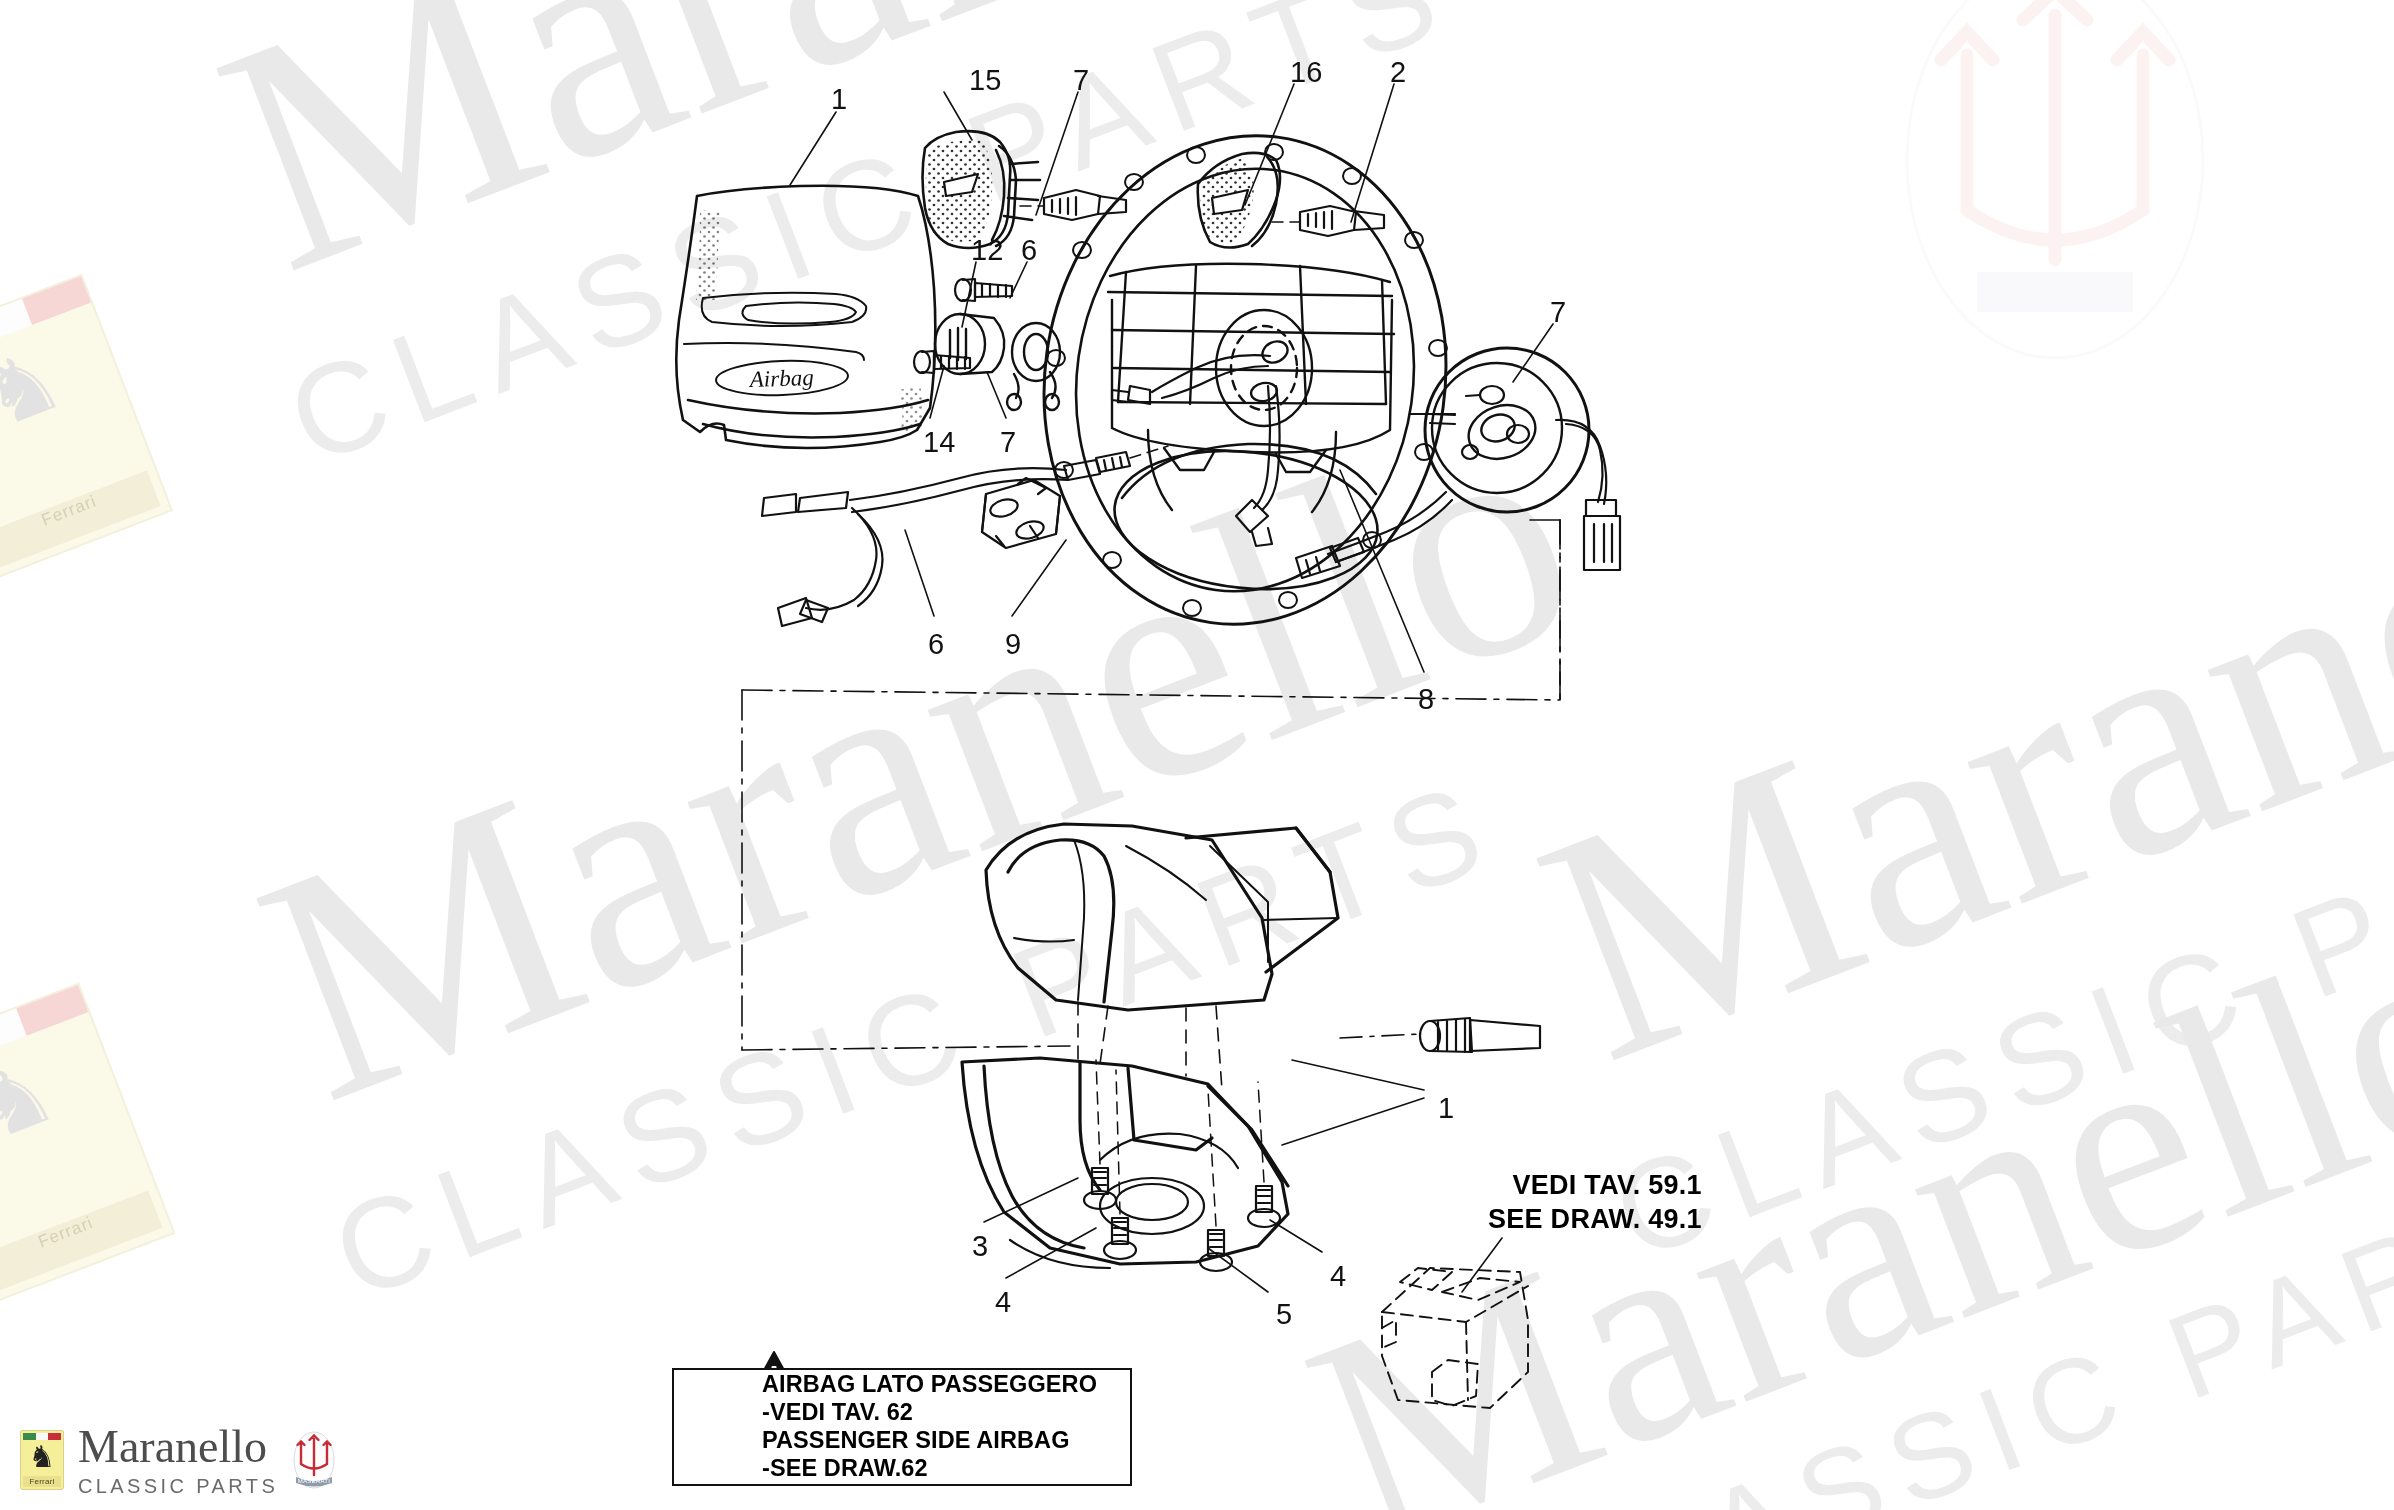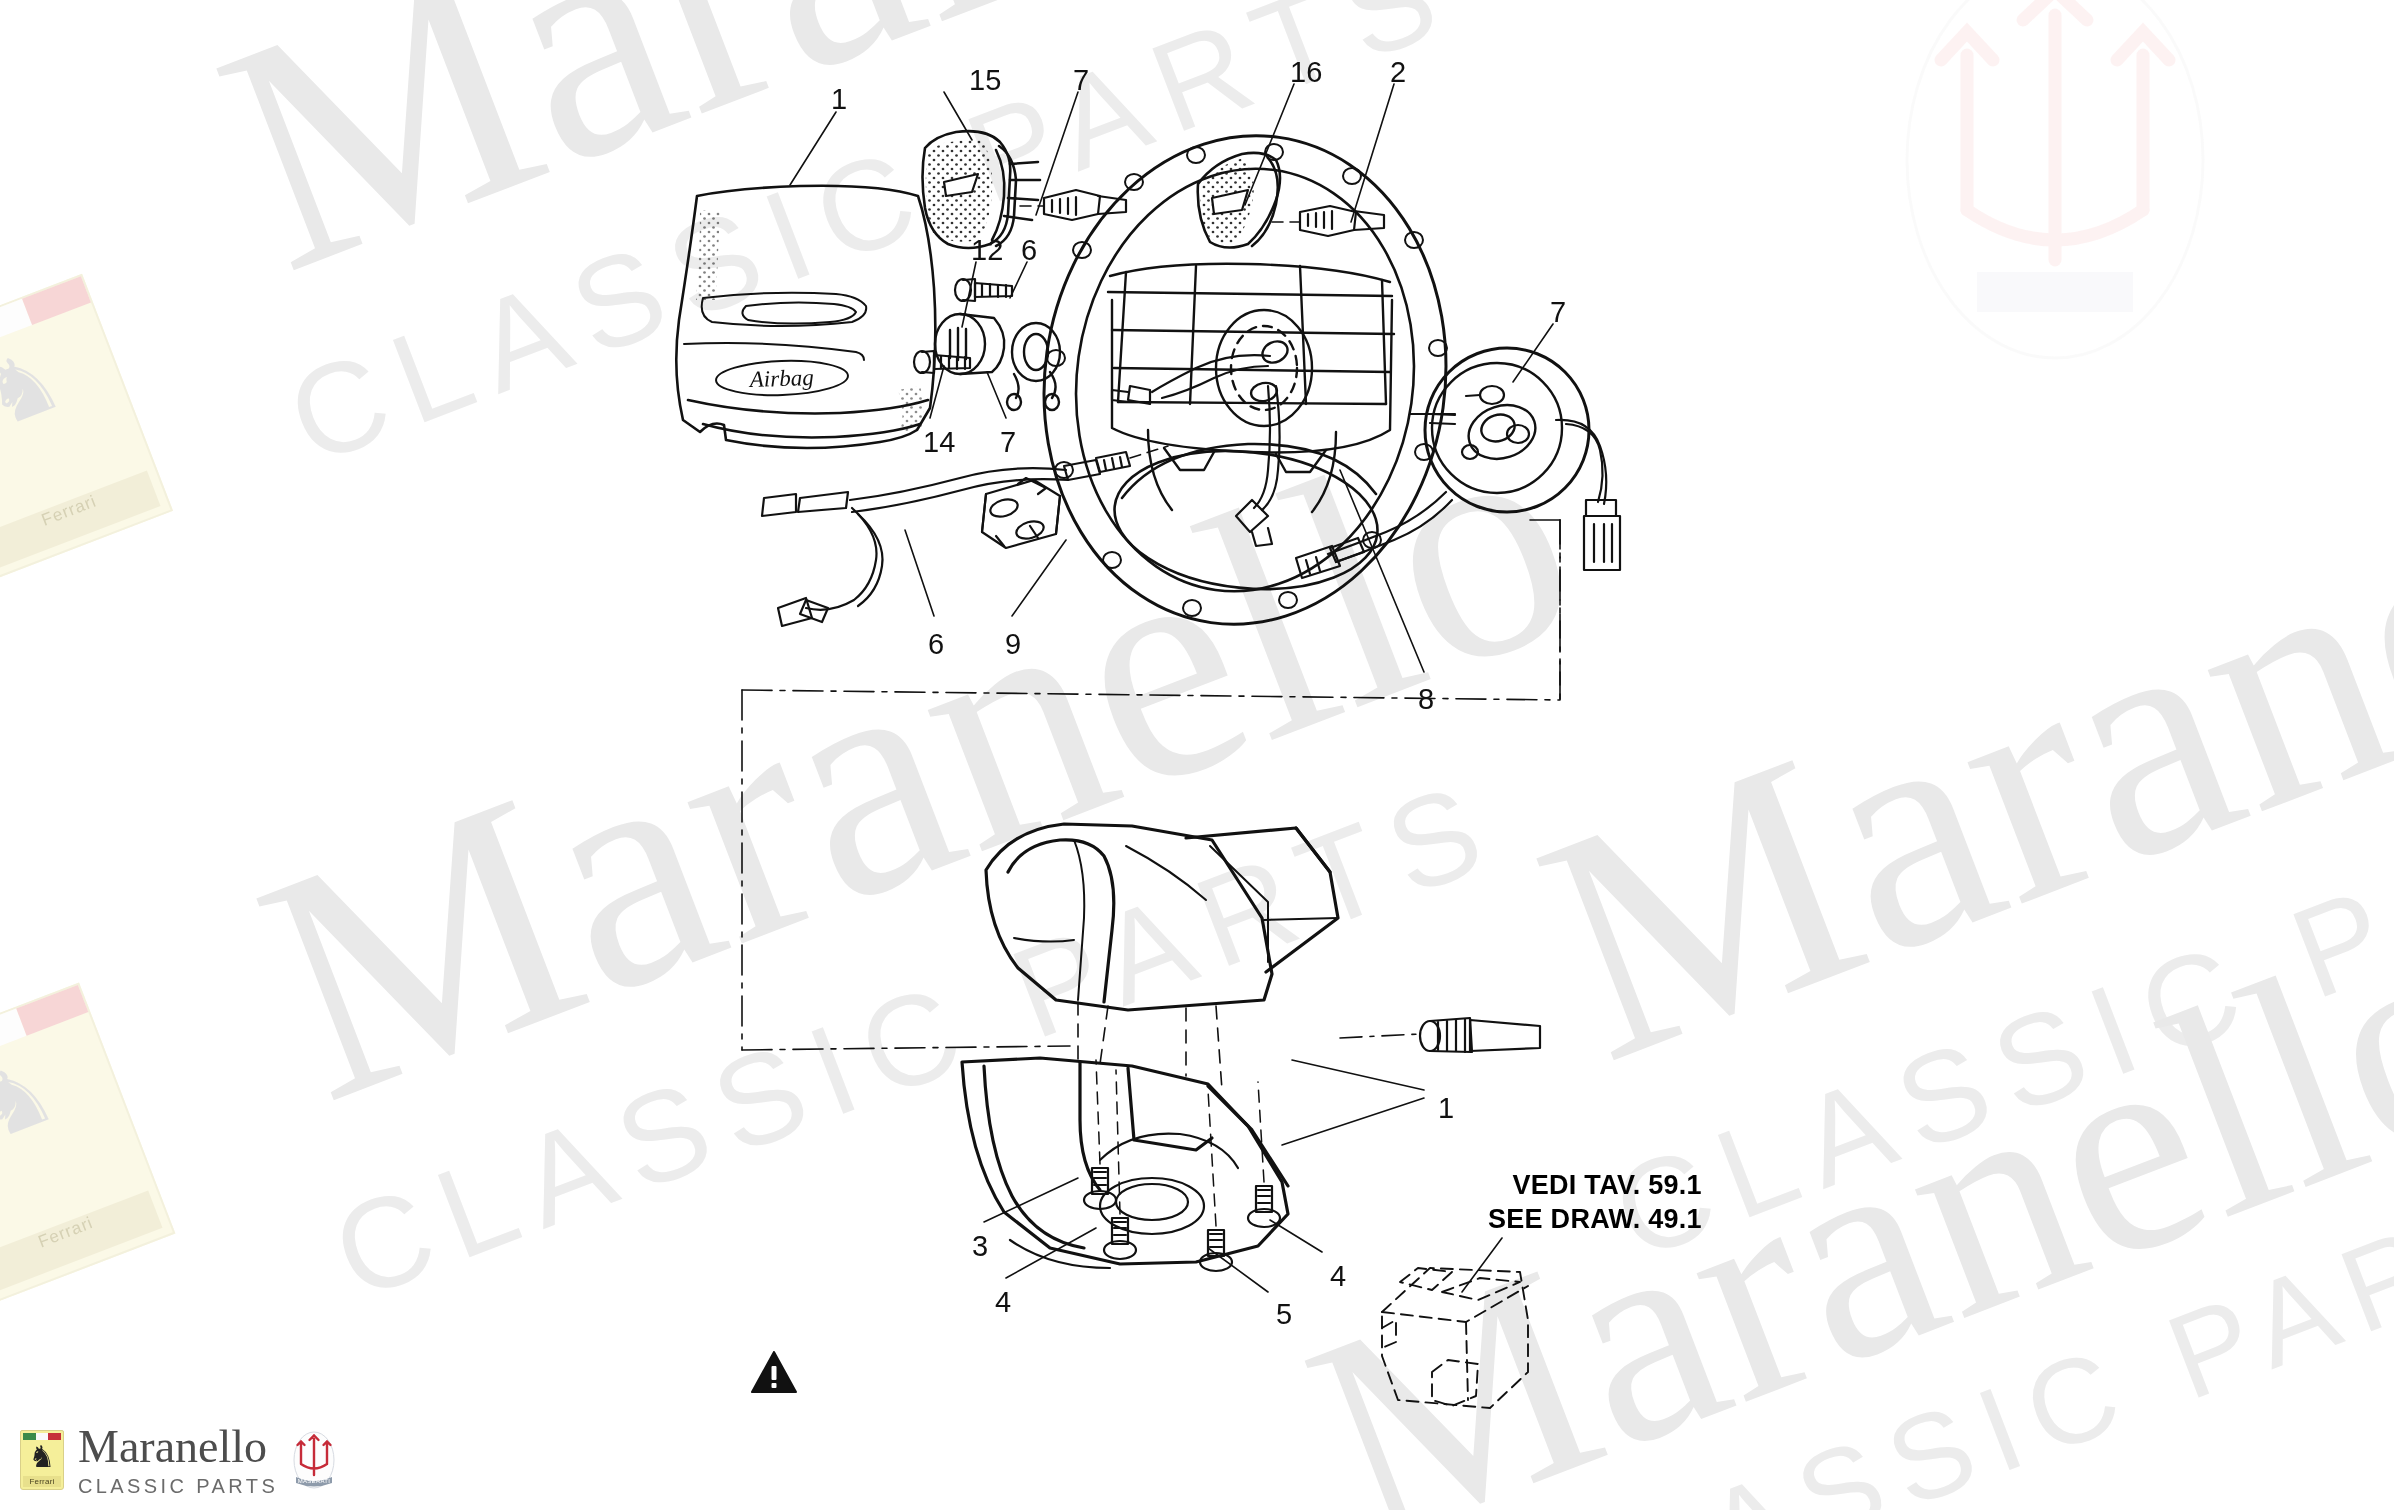--- a/index.html
+++ b/index.html
@@ -487,20 +487,29 @@
   <div class="cn" style="left:972px;top:1232px">3</div>
   <div class="cn" style="left:995px;top:1288px">4</div>
   <div class="cn" style="left:1330px;top:1262px">4</div>
   <div class="cn" style="left:1276px;top:1300px">5</div>
 
   <div class="note">
     <div>VEDI TAV. 59.1</div>
     <div>SEE DRAW. 49.1</div>
   </div>
 
+  <div class="warnbox">
+    <div class="warn-tri"></div>
+    <div class="warn-txt">
+      <div>AIRBAG LATO PASSEGGERO</div>
+      <div>-VEDI TAV. 62</div>
+      <div>PASSENGER SIDE AIRBAG</div>
+      <div>-SEE DRAW.62</div>
+    </div>
+  </div>
 
   <div class="brand">
     <div class="brand-shield">
       <div class="bands">
           <i style="background:#3a8a4a"></i>
           <i style="background:#fafafa"></i>
           <i style="background:#c6303a"></i>
         </div>
       <div class="bh">♞</div>
       <div class="bf">Ferrari</div>

